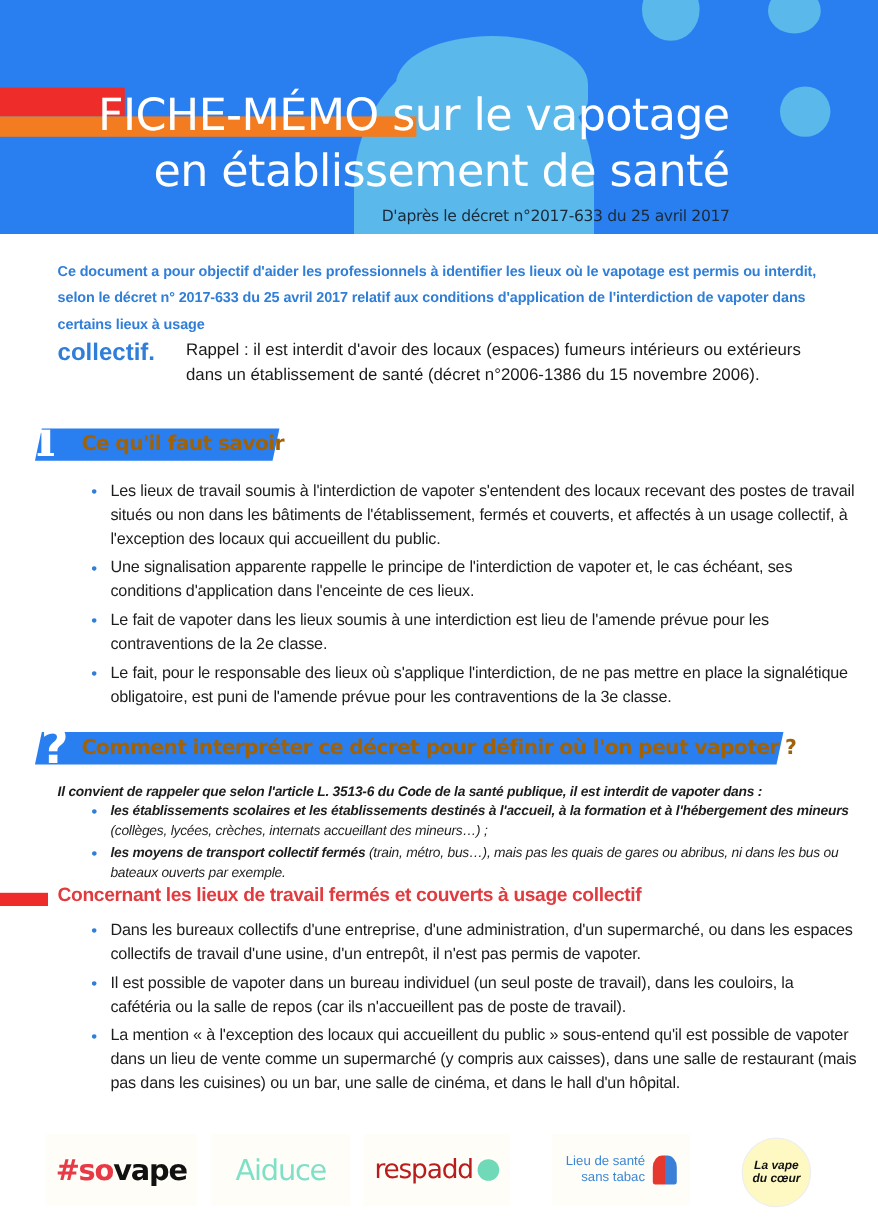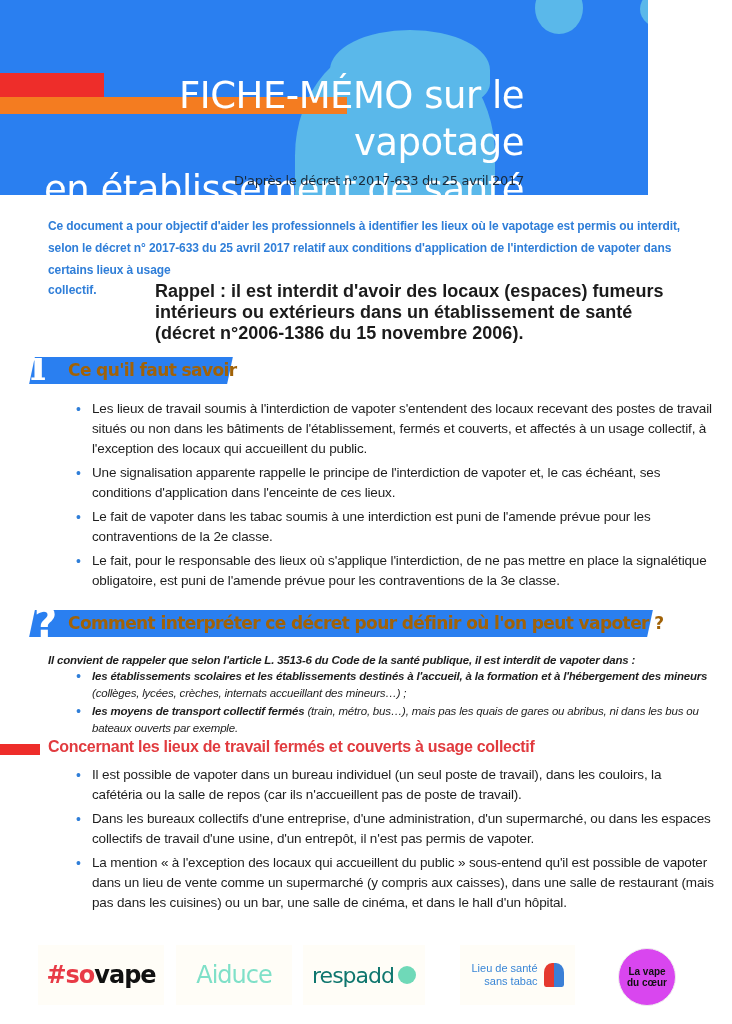--- a/index.html
+++ b/index.html
@@ -1,36 +1,36 @@
 <!DOCTYPE html>
 <html><head>
 <meta charset="utf-8">
 <style>
   * { box-sizing: border-box; margin: 0; padding: 0; }
   html, body { width: 732px; height: 1024px; background: #ffffff; overflow: hidden; }
   body { font-family: "Liberation Sans", sans-serif; color: #222; position: relative; }
 
   
-  .header { position: absolute; left: 0; top: 0; width: 648px; height: 195px; background: #2a7ff0; overflow: hidden; }
+  .header { position: absolute; left: 0; top: 0; width: 732px; height: 195px; background: #2a7ff0; overflow: hidden; }
   .blob-main { position: absolute; left: 295px; top: 40px; width: 200px; height: 210px; background: #5ab8ea; border-radius: 50% 48% 0 0 / 55% 55% 0 0; }
   .blob-main2 { position: absolute; left: 330px; top: 30px; width: 160px; height: 80px; background: #5ab8ea; border-radius: 60% 60% 40% 40%; }
   .dot { position: absolute; background: #5ab8ea; border-radius: 50%; }
   .dot1 { left: 535px; top: -18px; width: 48px; height: 52px; }
   .dot2 { left: 640px; top: -10px; width: 44px; height: 38px; }
   .dot3 { left: 650px; top: 72px; width: 42px; height: 42px; }
   .bar-red { position: absolute; left: 0; top: 73px; width: 104px; height: 24px; background: #ee2d2a; }
   .bar-orange { position: absolute; left: 0; top: 97px; width: 347px; height: 17px; background: #f47c20; }
   .title { position: absolute; right: 124px; top: 72px; color: #ffffff; font-size: 37px; line-height: 47px; text-align: right; letter-spacing: -0.5px; font-family: "DejaVu Sans", sans-serif; font-weight: normal; }
   .title .l2 { display: block; }
   .subtitle { position: absolute; right: 124px; top: 173px; color: #1a2a3a; font-size: 13px; font-family: "DejaVu Sans", sans-serif; letter-spacing: -0.3px; }
 
   
   .intro { position: absolute; left: 48px; top: 215px; width: 640px; color: #2f7ed8; font-weight: bold; font-size: 12px; line-height: 22px; letter-spacing: -0.1px; }
-  .intro-last { position: absolute; left: 48px; top: 283px; color: #2f7ed8; font-weight: bold; font-size: 12px; }
-  .rappel { position: absolute; left: 155px; top: 281px; width: 535px; font-weight: bold; font-size: 18px; line-height: 21px; color: #1b1b1b; }
+  .intro-last { position: absolute; left: 48px; top: 283px; color: #2f7ed8; font-weight: bold; font-size: 20px; }
+  .rappel { position: absolute; left: 155px; top: 281px; width: 535px; font-weight: normal; font-size: 14px; line-height: 21px; color: #1b1b1b; }
 
   
   .band { position: absolute; height: 27px; background: #2a7ff0; transform: skewX(-12deg); }
   .band-1 { left: 32px; top: 357px; width: 198px; }
   .band-2 { left: 32px; top: 610px; width: 618px; }
   .band-icon { position: absolute; color: #ffffff; font-weight: bold; font-family: "DejaVu Serif", serif; }
   .icon-i { left: 30px; top: 345px; font-size: 42px; line-height: 42px; }
   .icon-q { left: 34px; top: 603px; font-size: 40px; line-height: 40px; font-family: "DejaVu Sans", sans-serif; }
   .band-label { position: absolute; color: #a16207; font-size: 17px; font-weight: bold; font-family: "DejaVu Sans", sans-serif; letter-spacing: -0.6px; }
   .label-1 { left: 68px; top: 360px; }
@@ -51,25 +51,25 @@
   .red-bar { position: absolute; left: 0; top: 744px; width: 40px; height: 11px; background: #ee2d2a; }
   .red-heading { position: absolute; left: 48px; top: 738px; color: #e13b3f; font-weight: bold; font-size: 16px; letter-spacing: -0.3px; }
 
   
   .logos { position: absolute; left: 0; top: 945px; width: 732px; height: 70px; }
   .logo { position: absolute; top: 0; height: 60px; background: #fffdf7; display: flex; align-items: center; justify-content: center; }
   .logo-sovape { left: 38px; width: 126px; font-family: "DejaVu Sans", sans-serif; font-size: 24px; font-weight: bold; letter-spacing: -1px; }
   .logo-sovape .hash { color: #e83a46; }
   .logo-sovape .v { color: #111; text-align: center; }
   .logo-aiduce { left: 176px; width: 116px; color: #7fe0c8; font-size: 24px; font-weight: normal; font-family: "DejaVu Sans", sans-serif; letter-spacing: -1px; }
-  .logo-respadd { left: 303px; width: 122px; color: #0f766e; font-size: 22px; font-family: "DejaVu Sans", sans-serif; letter-spacing: -1px; }
+  .logo-respadd { left: 303px; width: 122px; color: #b91c1c; font-size: 22px; font-family: "DejaVu Sans", sans-serif; letter-spacing: -1px; }
   .logo-respadd .r-icon { display: inline-block; width: 18px; height: 18px; border-radius: 50%; background: #6fd9b8; margin-left: 4px; vertical-align: middle; }
   .logo-lieu { left: 460px; width: 115px; color: #3a86d6; font-size: 11px; line-height: 13px; text-align: right; }
   .logo-lieu .fig { display: inline-block; width: 20px; height: 24px; margin-left: 6px; vertical-align: middle; background: linear-gradient(90deg, #e5392f 50%, #3b7fd6 50%); border-radius: 40% 40% 10% 10%; }
-  .logo-vape { left: 618px; top: 3px; width: 58px; height: 58px; border-radius: 50%; background: #d946ef; border: 1px solid #eee; color: #111; font-size: 10px; font-weight: bold; text-align: center; }
+  .logo-vape { left: 618px; top: 3px; width: 58px; height: 58px; border-radius: 50%; background: #fef9c3; border: 1px solid #eee; color: #111; font-size: 10px; font-style: italic; font-weight: bold; text-align: center; }
 </style>
 </head>
 <body>
 
 <div class="header">
   <div class="blob-main"></div>
   <div class="blob-main2"></div>
   <div class="dot dot1"></div>
   <div class="dot dot2"></div>
   <div class="dot dot3"></div>
@@ -85,38 +85,38 @@
 <p class="intro">Ce document a pour objectif d'aider les professionnels à identifier les lieux où le vapotage est permis ou interdit, selon le décret n° 2017-633 du 25 avril 2017 relatif aux conditions d'application de l'interdiction de vapoter dans certains lieux à usage</p>
 <span class="intro-last">collectif.</span>
 <p class="rappel">Rappel : il est interdit d'avoir des locaux (espaces) fumeurs intérieurs ou extérieurs dans un établissement de santé (décret n°2006-1386 du 15 novembre 2006).</p>
 
 <div class="band band-1"></div>
 <span class="band-icon icon-i">i</span>
 <h2 class="band-label label-1">Ce qu'il faut savoir</h2>
 <ul class="bullets list-1">
   <li>Les lieux de travail soumis à l'interdiction de vapoter s'entendent des locaux recevant des postes de travail situés ou non dans les bâtiments de l'établissement, fermés et couverts, et affectés à un usage collectif, à l'exception des locaux qui accueillent du public.</li>
   <li>Une signalisation apparente rappelle le principe de l'interdiction de vapoter et, le cas échéant, ses conditions d'application dans l'enceinte de ces lieux.</li>
-  <li>Le fait de vapoter dans les tabac soumis à une interdiction est puni de l'amende prévue pour les contraventions de la 2e classe.</li>
+  <li>Le fait de vapoter dans les lieux soumis à une interdiction est lieu de l'amende prévue pour les contraventions de la 2e classe.</li>
   <li>Le fait, pour le responsable des lieux où s'applique l'interdiction, de ne pas mettre en place la signalétique obligatoire, est puni de l'amende prévue pour les contraventions de la 3e classe.</li>
 </ul>
 
 <div class="band band-2"></div>
 <span class="band-icon icon-q">?</span>
 <h2 class="band-label label-2">Comment interpréter ce décret pour définir où l'on peut vapoter ?</h2>
 <p class="article">Il convient de rappeler que selon l'article L. 3513-6 du Code de la santé publique, il est interdit de vapoter dans :</p>
 <ul class="bullets list-2">
   <li><b>les établissements scolaires et les établissements destinés à l'accueil, à la formation et à l'hébergement des mineurs</b><span class="n"> (collèges, lycées, crèches, internats accueillant des mineurs…) ;</span></li>
   <li><b>les moyens de transport collectif fermés</b><span class="n"> (train, métro, bus…), mais pas les quais de gares ou abribus, ni dans les bus ou bateaux ouverts par exemple.</span></li>
 </ul>
 
 <div class="red-bar"></div>
 <h3 class="red-heading">Concernant les lieux de travail fermés et couverts à usage collectif</h3>
 <ul class="bullets list-3">
+  <li>Dans les bureaux collectifs d'une entreprise, d'une administration, d'un supermarché, ou dans les espaces collectifs de travail d'une usine, d'un entrepôt, il n'est pas permis de vapoter.</li>
   <li>Il est possible de vapoter dans un bureau individuel (un seul poste de travail), dans les couloirs, la cafétéria ou la salle de repos (car ils n'accueillent pas de poste de travail).</li>
-  <li>Dans les bureaux collectifs d'une entreprise, d'une administration, d'un supermarché, ou dans les espaces collectifs de travail d'une usine, d'un entrepôt, il n'est pas permis de vapoter.</li>
   <li>La mention « à l'exception des locaux qui accueillent du public » sous-entend qu'il est possible de vapoter dans un lieu de vente comme un supermarché (y compris aux caisses), dans une salle de restaurant (mais pas dans les cuisines) ou un bar, une salle de cinéma, et dans le hall d'un hôpital.</li>
 </ul>
 
 <div class="logos">
   <div class="logo logo-sovape">
     <span class="hash">#so</span>
       <span class="v">vape</span>
   </div>
   <div class="logo logo-aiduce">Aiduce</div>
   <div class="logo logo-respadd">

